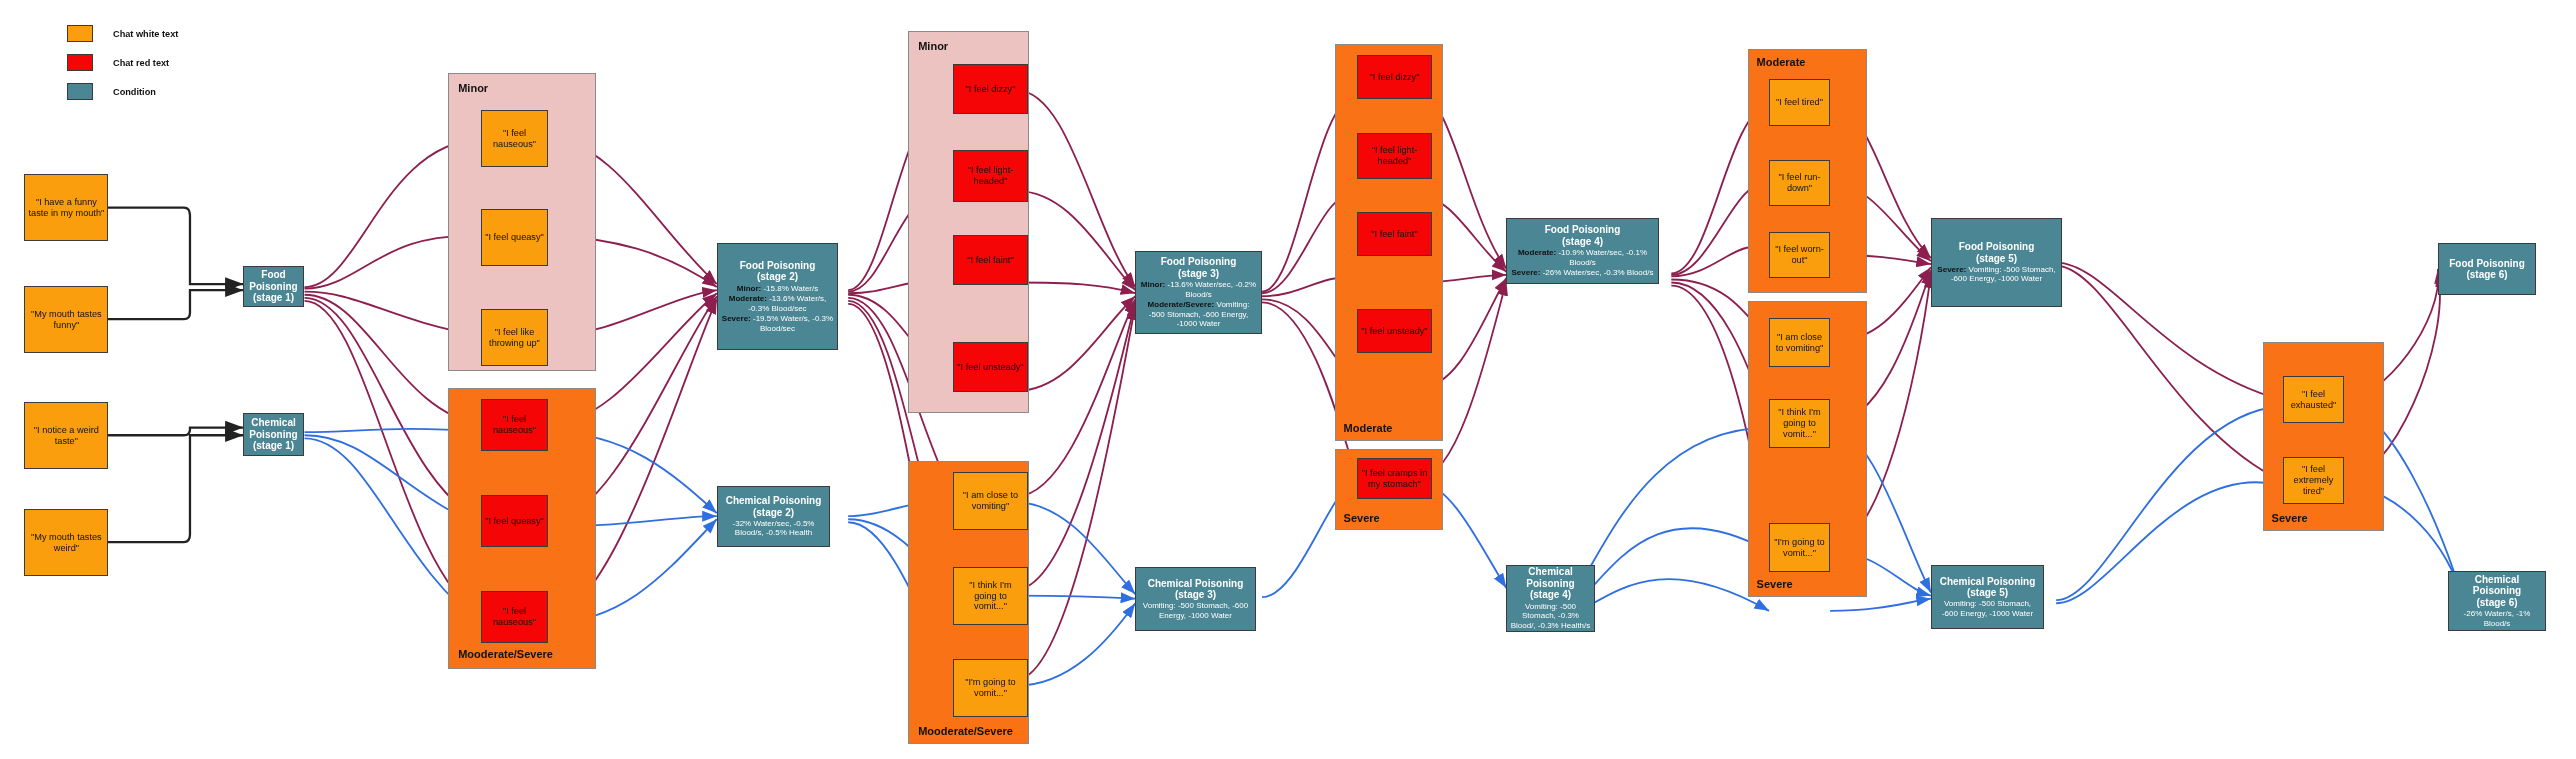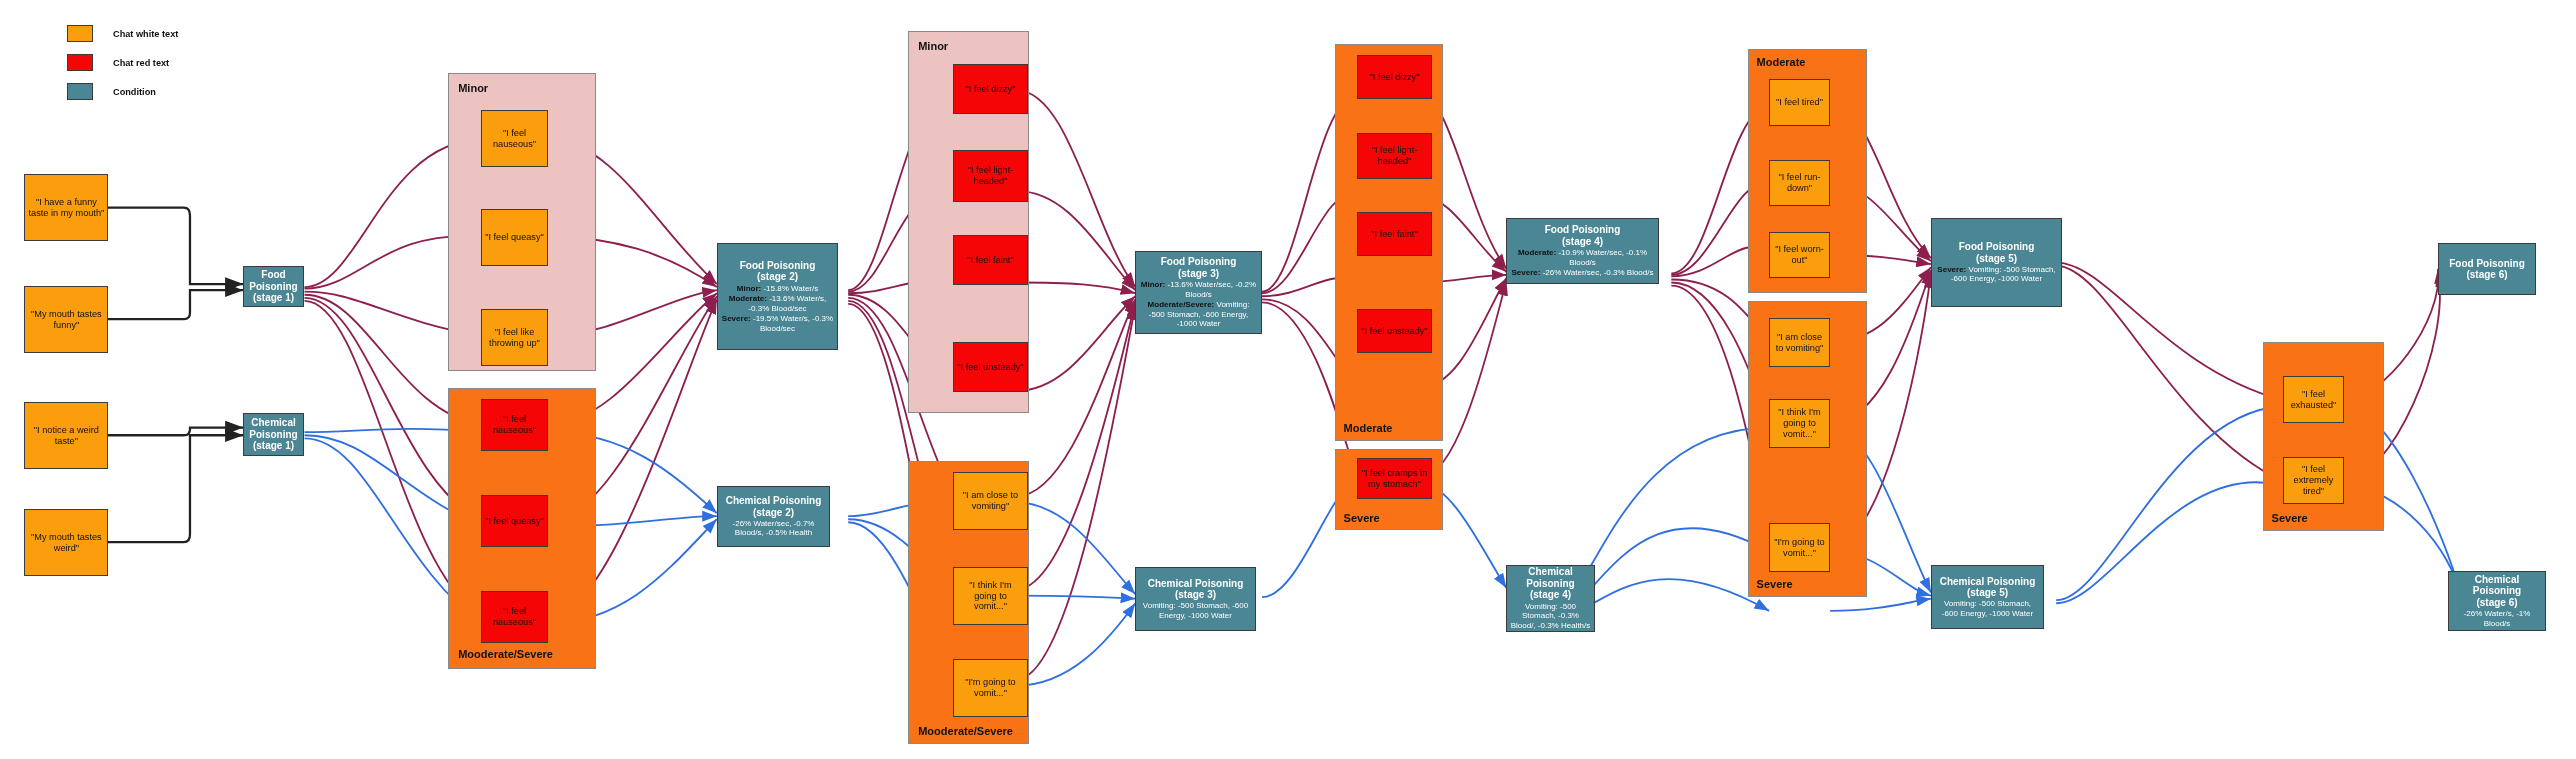--- a/index.html
+++ b/index.html
@@ -203,21 +203,21 @@
   <div class="node cond" style="left:717px;top:243px;width:121px;height:107px;">
     <span class="ttl">Food Poisoning</span>
     <span class="ttl">(stage 2)</span>
     <span class="det"><b>Minor:</b><span> -15.8% Water/s</span></span>
     <span class="det"><b>Moderate:</b><span> -13.6% Water/s, -0.3% Blood/sec</span></span>
     <span class="det"><b>Severe:</b><span> -19.5% Water/s, -0.3% Blood/sec</span></span>
   </div>
   <div class="node cond" style="left:717px;top:486px;width:113px;height:61px;">
     <span class="ttl">Chemical Poisoning</span>
     <span class="ttl">(stage 2)</span>
-    <span class="det">-26% Water/sec, -0.7% Blood/s, -0.5% Health</span>
+    <span class="det">-32% Water/sec, -0.5% Blood/s, -0.5% Health</span>
   </div>
 
   <div class="cluster minor" style="left:908px;top:31px;width:121px;height:382px;">
     <span class="cluster-label" style="left:9.2px;top:7.6px;">Minor</span>
   </div>
   <div class="node chat-red" style="left:953px;top:64px;width:75px;height:50px;">
     <span>"I feel dizzy"</span>
   </div>
   <div class="node chat-red" style="left:953px;top:150px;width:75px;height:52px;">
     <span>"I feel light-headed"</span>

